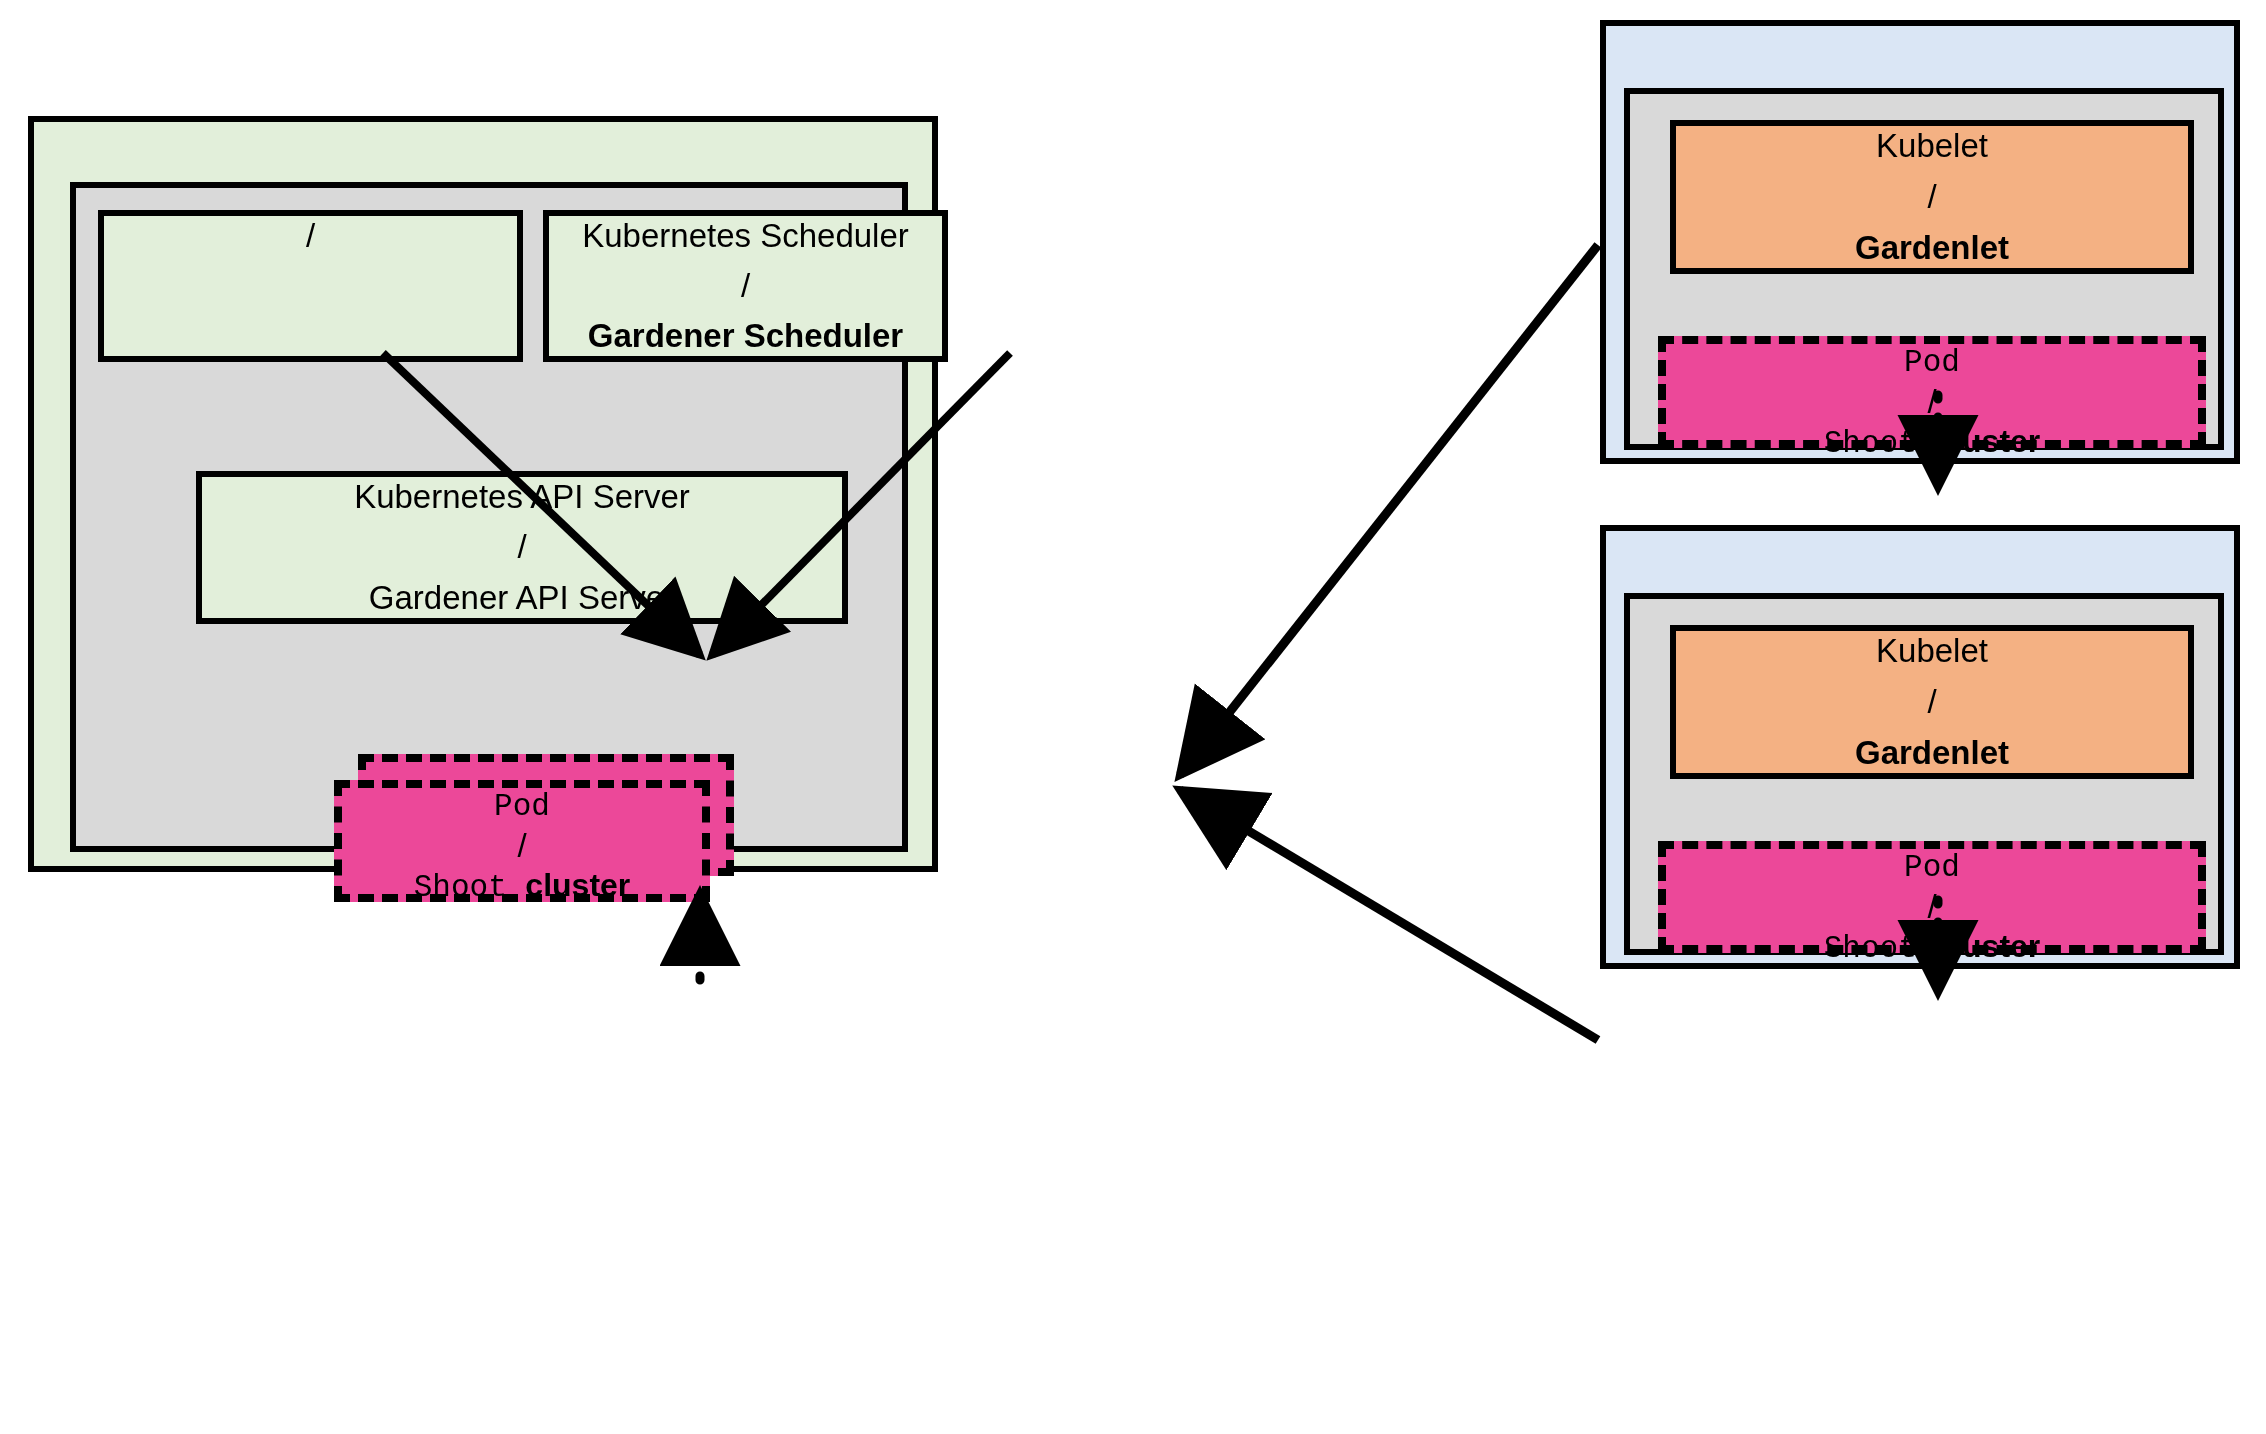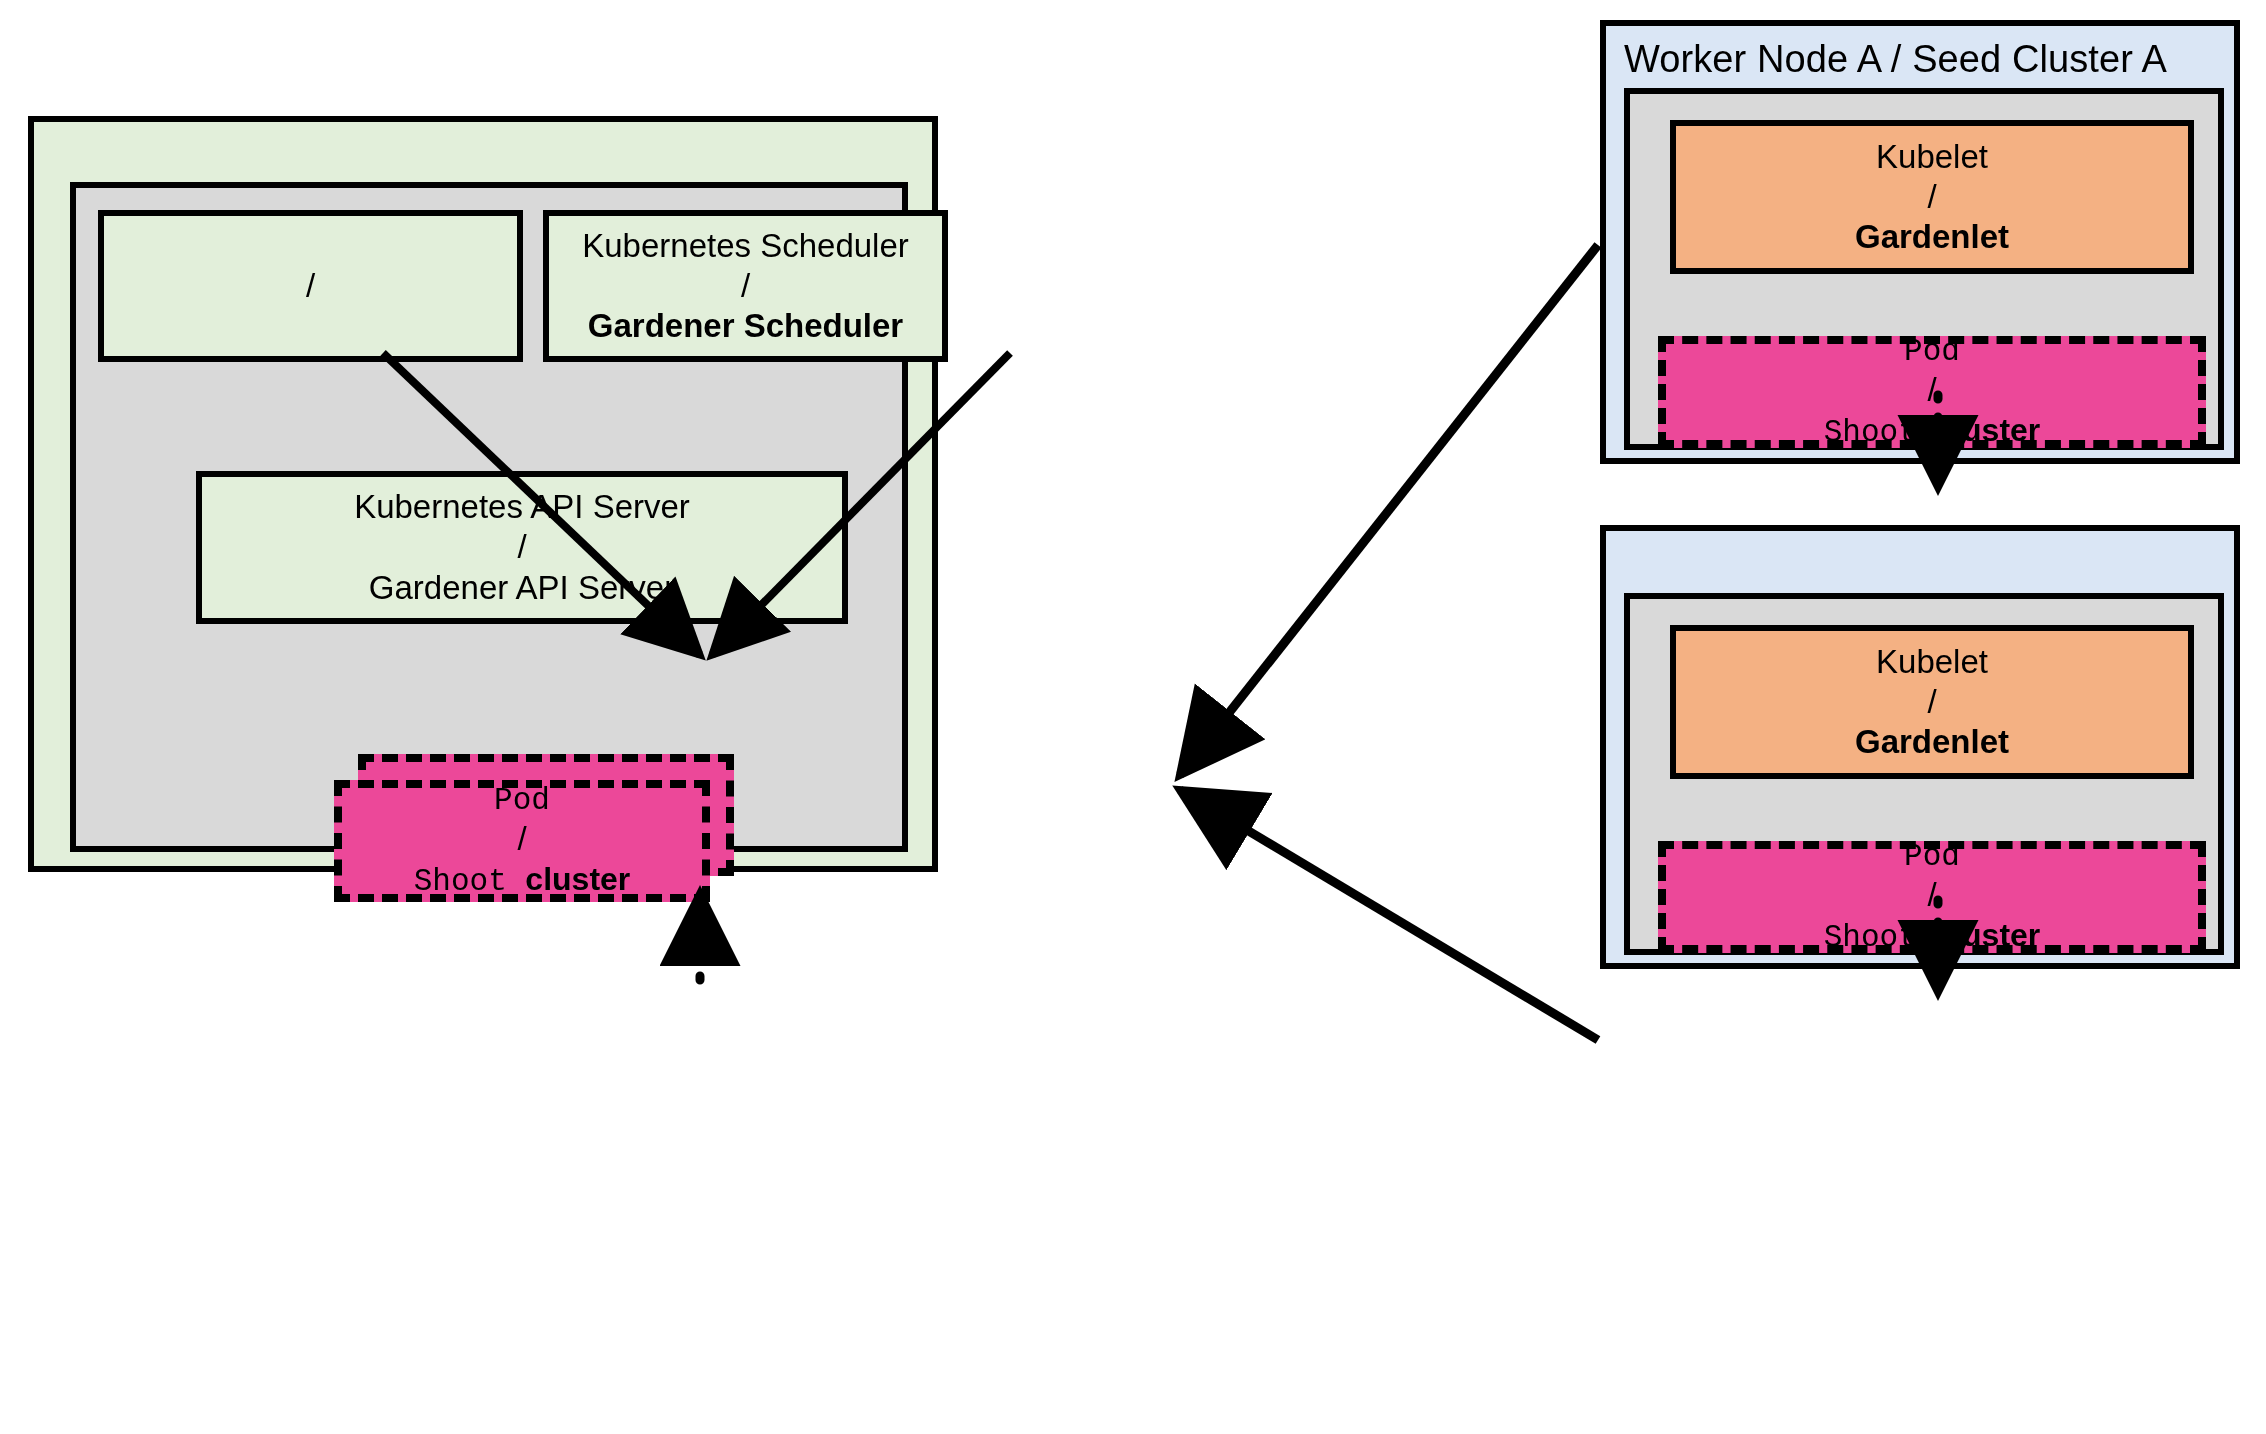--- a/index.html
+++ b/index.html
@@ -20,21 +20,21 @@
   .orange{background:#f4b183;}
   .peach{background:#ec4899;}
 
   .panel-title{
     position:absolute;font-size:38px;line-height:1.05;
     letter-spacing:.1px;white-space:nowrap;
   }
 
   .centered-text{
     position:absolute;left:0;right:0;
-    display:flex;flex-direction:column;align-items:center;justify-content:center;
+    display:flex;flex-direction:column;align-items:center;justify-content:space-between;
     text-align:center;
   }
   .ln{font-size:33px;line-height:1.22;white-space:nowrap;}
   .ln.b{font-weight:bold;}
   .mono{font-family:"Liberation Mono", monospace;font-size:31px;line-height:1.22;white-space:nowrap;}
   .mono .bold-sans{font-family:"Liberation Sans", sans-serif;font-weight:bold;font-size:32px;}
   .slash{font-size:33px;line-height:1.22;}
 
   
   #cp-outer{left:28px;top:116px;width:910px;height:756px;}
@@ -103,21 +103,20 @@
           <div class="mono">Pod</div>
           <div class="slash">/</div>
           <div class="mono"><span>Shoot </span><span class="bold-sans">cluster</span></div>
         </div>
       </div>
 
     </div>
   </div>
 
   <div class="box solid blue" id="wa-outer">
-    <div class="panel-title" id="wa-title">Worker Node A / Seed Cluster A</div>
 
     <div class="box solid gray" id="wa-inner">
 
       <div class="box solid orange" id="wa-kubelet">
         <div class="centered-text" style="top:0;bottom:0;">
           <div class="ln">Kubelet</div>
           <div class="slash">/</div>
           <div class="ln b">Gardenlet</div>
         </div>
       </div>

